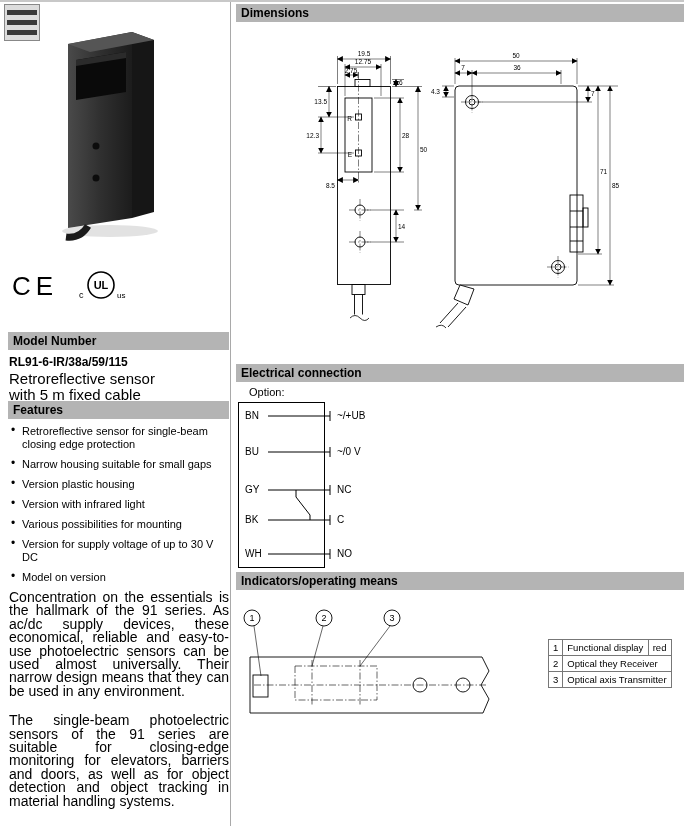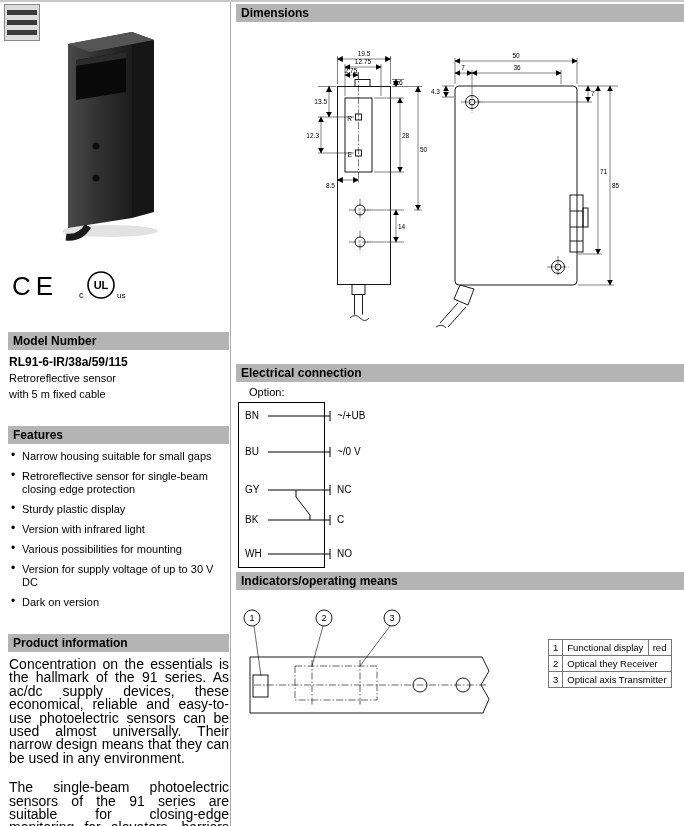--- a/index.html
+++ b/index.html
@@ -12,22 +12,22 @@
 
   
   .logo{position:absolute;left:4px;top:2px;width:30px;height:31px;border:1px solid #888;
         background:#ddd;display:flex;flex-direction:column;justify-content:space-around;padding:2px;}
   .logo span{display:block;height:5px;background:#3a3a3a;}
   .photo{position:absolute;left:50px;top:24px;}
   .marks{position:absolute;left:12px;top:266px;display:flex;align-items:center;gap:16px;}
   .ce{font-size:26px;letter-spacing:5px;font-weight:400;}
   .left-col{position:absolute;left:8px;top:322px;width:221px;}
   .model-number{font-size:12px;font-weight:bold;margin:5px 0 3px 1px;}
-  .desc{font-size:11px;margin:3px 0 0 1px;line-height:13px;}
-  .left-col .bar{margin-top:25px;}
+  .desc{font-size:15px;margin:3px 0 0 1px;line-height:13px;}
+  .left-col .bar{margin-top:0;}
   ul.features{list-style:none;margin:6px 0 0 0;padding:0;}
   ul.features li{position:relative;padding-left:13px;font-size:11px;line-height:13px;margin:0 0 7px 1px;}
   ul.features li::before{content:"\2022";position:absolute;left:2px;top:-1px;font-size:12px;}
   .pinfo{font-size:14px;line-height:13.4px;text-align:justify;margin:6px 0 0 1px;}
   .pinfo + .pinfo{margin-top:16px;}
 
   
   .right-col{position:absolute;left:236px;top:0;width:448px;height:826px;}
   .rbar{position:absolute;left:0;width:448px;}
   .option-label{position:absolute;left:13px;top:384px;font-size:11px;}
@@ -80,30 +80,29 @@
   </div>
 
   <div class="left-col">
     <div class="bar" style="margin-top:8px">Model Number</div>
     <div class="model-number">RL91-6-IR/38a/59/115</div>
     <div class="desc">Retroreflective sensor</div>
     <div class="desc">with 5 m fixed cable</div>
 
     <div class="bar">Features</div>
     <ul class="features">
+      <li>Retroreflective sensor for single-beam closing edge protection</li>
       <li>Narrow housing suitable for small gaps</li>
-      <li>Retroreflective sensor for single-beam closing edge protection</li>
-      <li>Sturdy plastic display</li>
+      <li>Version plastic housing</li>
       <li>Version with infrared light</li>
       <li>Various possibilities for mounting</li>
       <li>Version for supply voltage of up to 30 V DC</li>
-      <li>Dark on version</li>
+      <li>Model on version</li>
     </ul>
 
-    <div class="bar">Product information</div>
     <p class="pinfo">Concentration on the essentials is the hallmark of the 91 series. As ac/dc supply devices, these economical, reliable and easy-to-use photoelectric sensors can be used almost universally. Their narrow design means that they can be used in any environment.</p>
     <p class="pinfo">The single-beam photoelectric sensors of the 91 series are suitable for closing-edge monitoring for elevators, barriers and doors, as well as for object detection and object tracking in material handling systems.</p>
   </div>
 
   <div class="divider"></div>
 
   <div class="right-col">
 
     <div class="bar rbar" style="top:2px">Dimensions</div>
 

